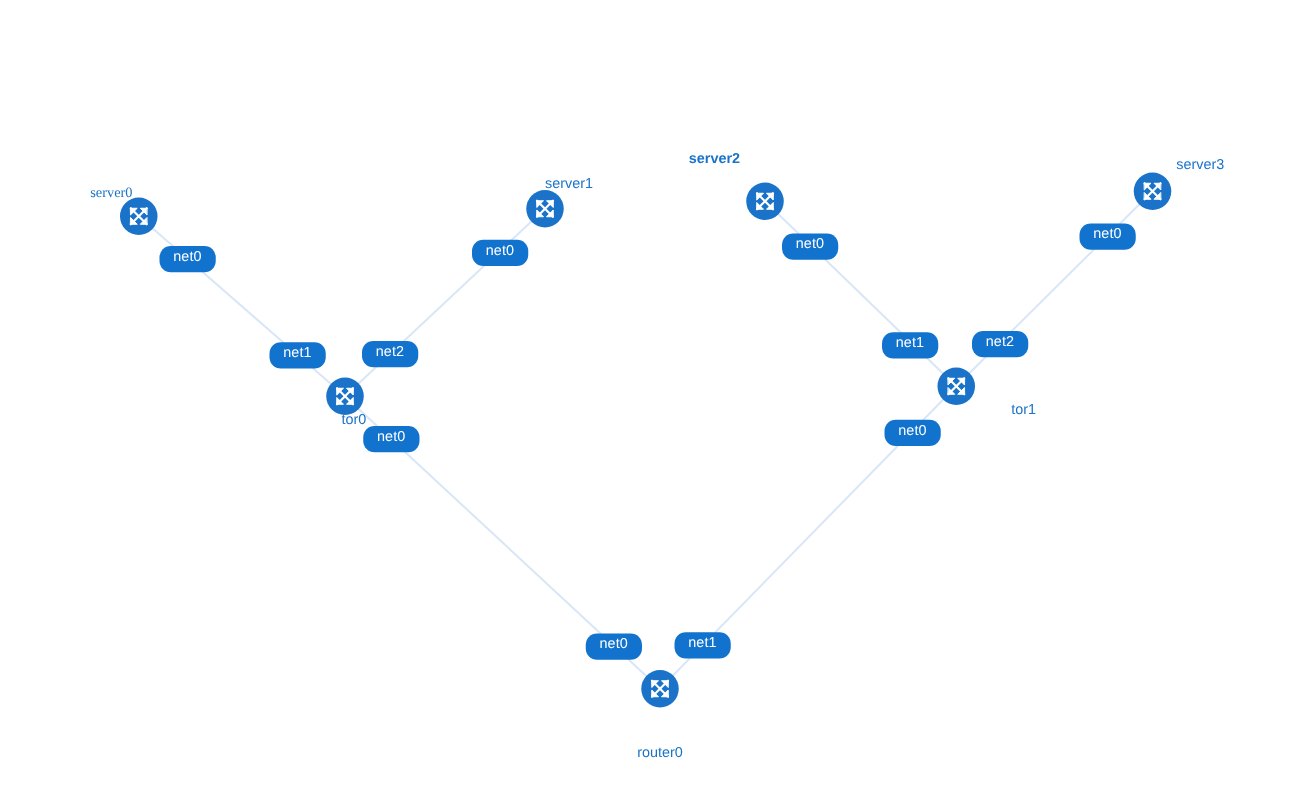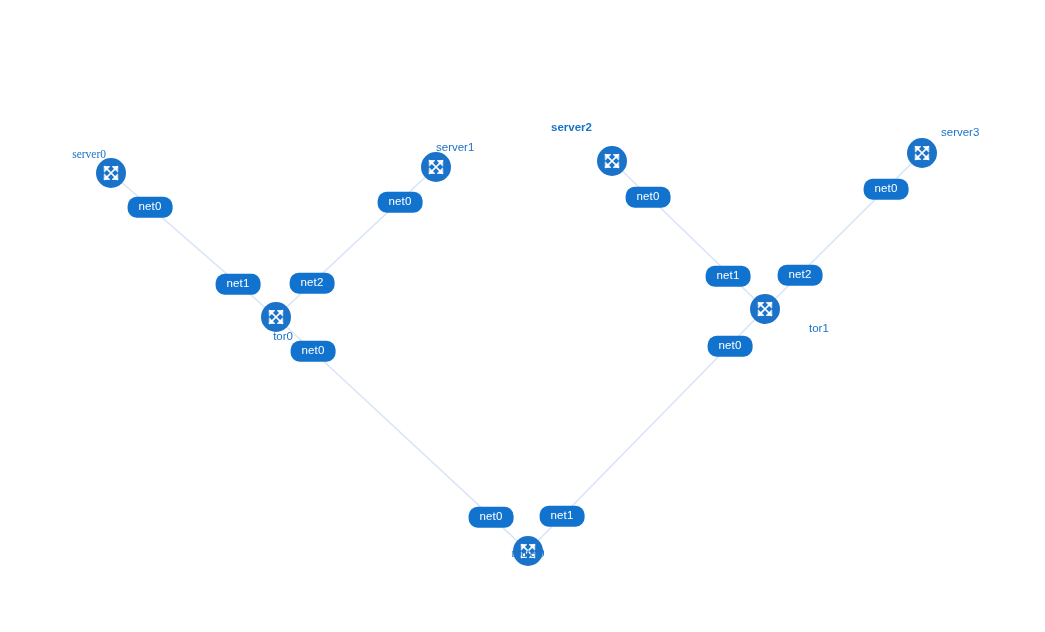--- a/index.html
+++ b/index.html
@@ -186,21 +186,21 @@
         </svg>
       </div>
     </div>
   <div id="labels-root">
       <div class="node-label anchor-right" style="left: 106px; top: 155px; color: rgb(26, 115, 200); font-family: Liberation Serif, serif;">server0</div>
       <div class="node-label anchor-left" style="left: 436px; top: 148px; color: rgb(26, 115, 200);">server1</div>
       <div class="node-label anchor-right" style="left: 592px; top: 128px; color: rgb(26, 115, 200); font-weight: bold;">server2</div>
       <div class="node-label anchor-left" style="left: 941px; top: 133px; color: rgb(26, 115, 200);">server3</div>
       <div class="node-label anchor-right" style="left: 261px; top: 337px; color: rgb(26, 115, 200); margin-left: 32px;">tor0</div>
       <div class="node-label anchor-left" style="left: 781px; top: 329px; color: rgb(26, 115, 200); margin-left: 28px;">tor1</div>
-      <div class="node-label anchor-center" style="left: 528px; top: 554px; color: rgb(26, 115, 200); font-family: Liberation Serif, serif;">router0</div>
+      <div class="node-label anchor-center" style="left: 528px; top: 603px; color: rgb(26, 115, 200);">router0</div>
     </div>
   <div id="pills-root">
       <div class="net-pill" style="left: 150px; top: 207px; background: rgb(18, 115, 207); color: rgb(255, 255, 255);">net0</div>
       <div class="net-pill" style="left: 400px; top: 202px; background: rgb(18, 115, 207); color: rgb(255, 255, 255);">net0</div>
       <div class="net-pill" style="left: 648px; top: 197px; background: rgb(18, 115, 207); color: rgb(255, 255, 255);">net0</div>
       <div class="net-pill" style="left: 886px; top: 189px; background: rgb(18, 115, 207); color: rgb(255, 255, 255);">net0</div>
       <div class="net-pill" style="left: 238px; top: 284px; background: rgb(18, 115, 207); color: rgb(255, 255, 255);">net1</div>
       <div class="net-pill" style="left: 312px; top: 283px; background: rgb(18, 115, 207); color: rgb(255, 255, 255);">net2</div>
       <div class="net-pill" style="left: 313px; top: 351px; background: rgb(18, 115, 207); color: rgb(255, 255, 255);">net0</div>
       <div class="net-pill" style="left: 728px; top: 276px; background: rgb(18, 115, 207); color: rgb(255, 255, 255);">net1</div>

